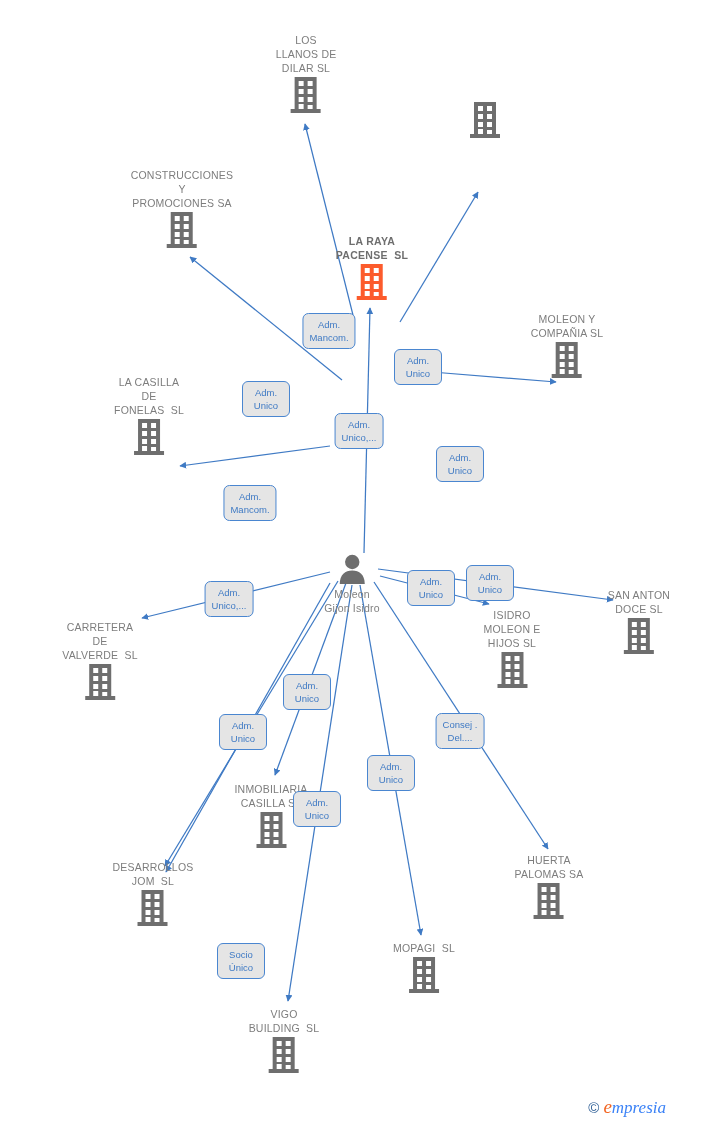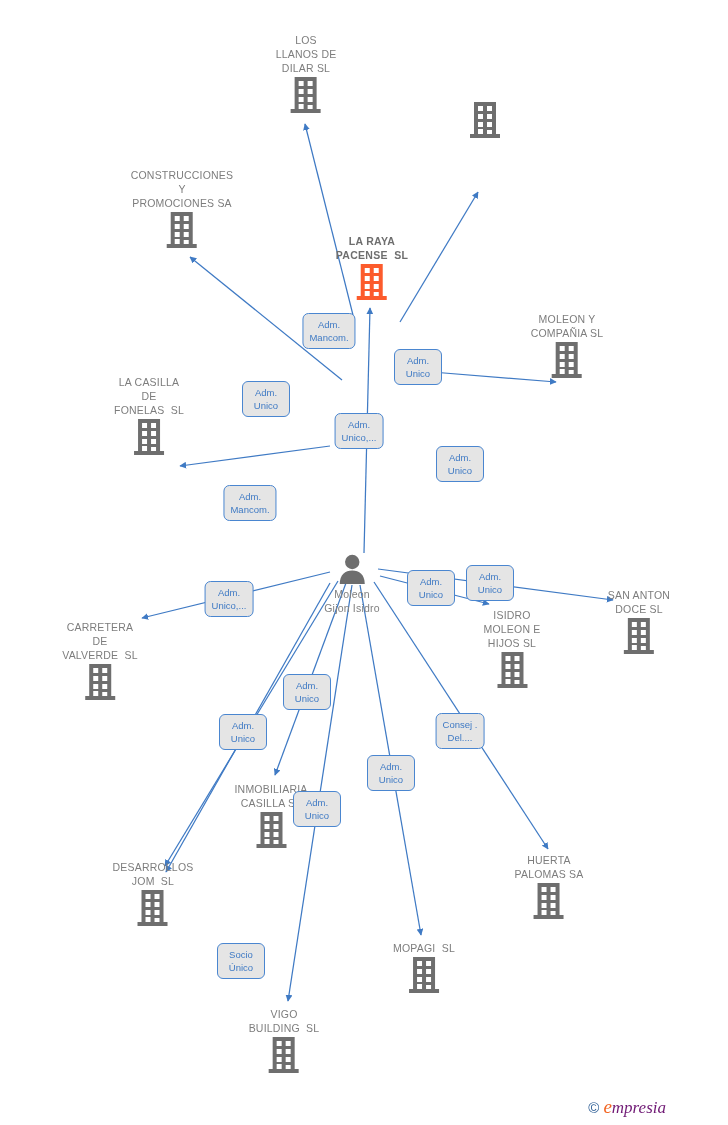--- a/index.html
+++ b/index.html
@@ -29,21 +29,21 @@
     min-width:48px;
   }
 
   #watermark{
     position:absolute;right:10px;bottom:8px;
     display:flex;align-items:center;gap:4px;
     font-size:16px;
   }
   #watermark .copy{color:#2e5f96;font-size:15px;line-height:1;}
   #watermark .wm-e{color:#f26522;font-family:"Liberation Serif",serif;font-style:italic;font-size:19px;line-height:1;}
-  #watermark .wm-rest{color:#701a75;font-family:"Liberation Serif",serif;font-style:italic;font-size:17px;line-height:1;}
+  #watermark .wm-rest{color:#3b82f6;font-family:"Liberation Serif",serif;font-style:italic;font-size:17px;line-height:1;}
 </style>
 </head>
 <body>
 
 <div id="canvas">
 
   <svg id="edges" viewBox="0 0 728 1125" xmlns="http://www.w3.org/2000/svg">
     <defs>
       <marker id="arrow" viewBox="0 0 10 10" refX="9" refY="5" markerWidth="5.5" markerHeight="5.5" orient="auto-start-reverse">
         <path d="M 0 0 L 10 5 L 0 10 z" fill="#3f7ac4"></path>

